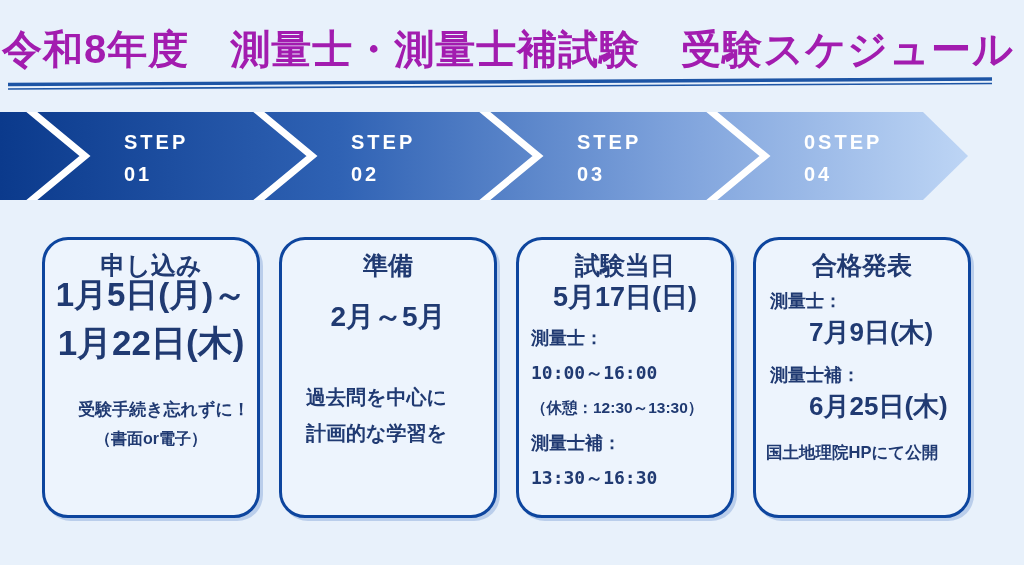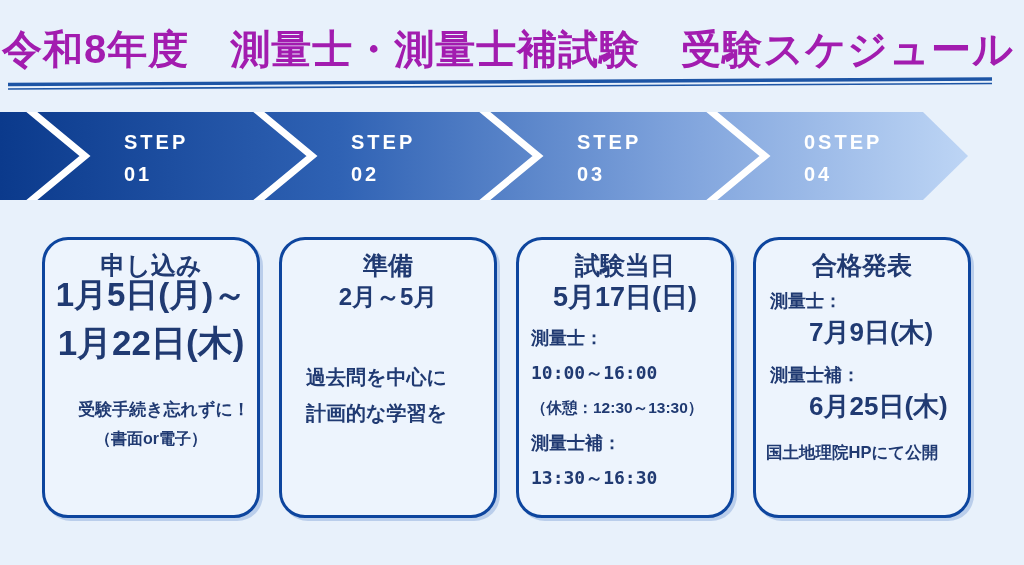--- a/index.html
+++ b/index.html
@@ -35,21 +35,21 @@
     box-shadow:3px 3px 0 rgba(130,165,215,.45);
     color:#203a72;text-align:center;overflow:hidden;
   }
   .card-title{margin-top:10px;font-size:25px;font-weight:800;line-height:30px;}
   
   .c1-line1{font-size:33px;line-height:30px;font-weight:800;}
   .c1-line2{margin-top:16px;font-size:35px;line-height:34px;font-weight:800;}
   .c1-note1{margin-top:40px;font-size:17px;line-height:20px;font-weight:700;padding-left:26px;}
   .c1-note2{margin-top:8px;font-size:16px;line-height:22px;font-weight:700;}
   
-  .c2-period{font-size:24px;line-height:34px;font-weight:800;}
+  .c2-period{font-size:28px;line-height:34px;font-weight:800;margin-top:20px;}
   .c2-body{margin-top:52px;padding-left:24px;text-align:left;}
   .c2-line{font-size:20px;line-height:22px;font-weight:700;}
   .c2-line + .c2-line{margin-top:14px;}
   
   .c3-date{font-size:27px;line-height:34px;font-weight:800;}
   .c3-body{padding:0 12px;text-align:left;}
   .c3-row{margin-top:13px;font-size:18px;line-height:22px;font-weight:700;white-space:nowrap;}
   .c3-row.time{font-family:"DejaVu Sans Mono","Liberation Mono",monospace;font-weight:700;}
   .c3-row.break{font-size:15.5px;}
   

